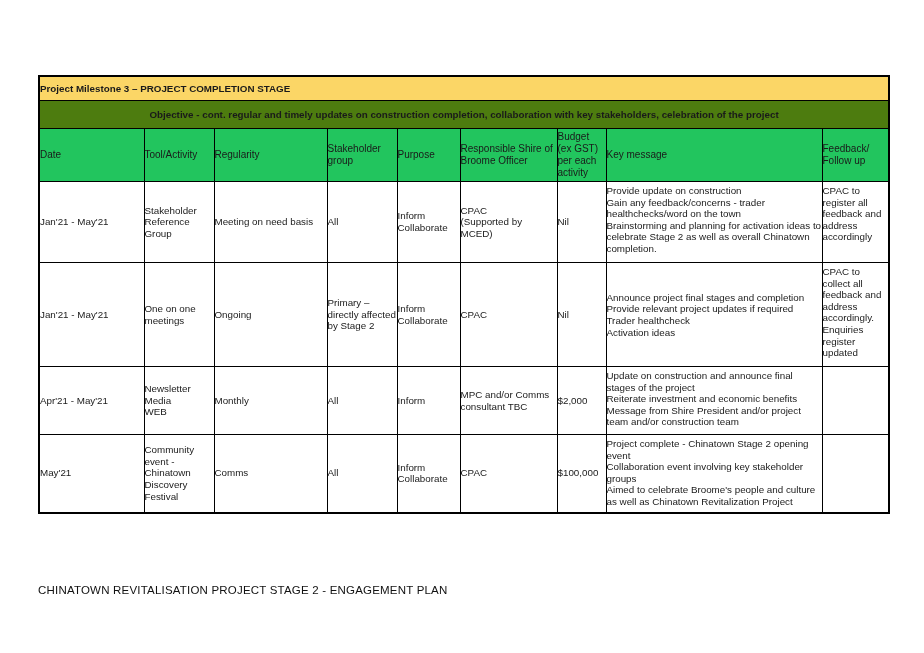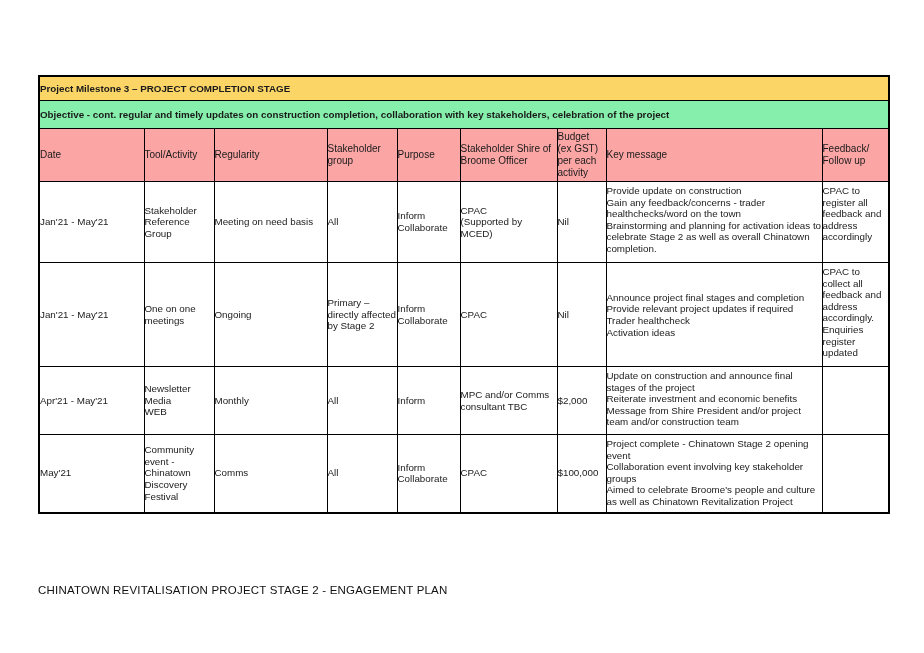--- a/index.html
+++ b/index.html
@@ -17,25 +17,25 @@
     border:1px solid #000;
     font-size:9.8px;line-height:11.6px;
     padding:2px 0;vertical-align:middle;
     white-space:pre-line;word-wrap:break-word;
   }
   td.title-cell{
     background:#FBD666;font-weight:bold;font-size:11px;line-height:12px;
     height:19px;padding-left:5px;vertical-align:middle;border-bottom:1.5px solid #000;
   }
   td.objective-cell{
-    background:#86efac;font-weight:bold;font-size:10.5px;line-height:12px;
-    height:23px;padding-left:5px;vertical-align:middle;border-bottom:1.5px solid #000;
+    background:#4d7c0f;font-weight:bold;font-size:10.5px;line-height:12px;
+    height:23px;padding-left:5px;vertical-align:middle;border-bottom:1.5px solid #000;text-align:center;
   }
   tr.header-row td{
-    background:#fca5a5;height:45px;font-size:10px;line-height:12px;
+    background:#22c55e;height:45px;font-size:10px;line-height:12px;
     vertical-align:middle;
   }
   tr.data-row td{vertical-align:middle;margin-top:32px;}
   tr.data-row td.vtop{vertical-align:top;padding-top:3px;}
   .footer-line{
     position:absolute;left:38px;top:584px;width:860px;
     font-size:11.5px;font-weight:normal;letter-spacing:0.2px;color:#111;
   }
 </style>
 </head>
@@ -63,21 +63,21 @@
     <tr>
       <td class="objective-cell" colspan="9">Objective - cont. regular and timely updates on construction completion, collaboration with key stakeholders, celebration of the project</td>
     </tr>
 
     <tr class="header-row">
       <td>Date</td>
       <td>Tool/Activity</td>
       <td>Regularity</td>
       <td>Stakeholder group</td>
       <td>Purpose</td>
-      <td>Stakeholder Shire of Broome Officer</td>
+      <td>Responsible Shire of Broome Officer</td>
       <td>Budget (ex GST) per each activity</td>
       <td>Key message</td>
       <td>Feedback/
 Follow up</td>
     </tr>
 
     <tr class="data-row" style="height:81px">
       <td>Jan'21 - May'21</td>
       <td>Stakeholder Reference Group</td>
       <td>Meeting on need basis</td>

